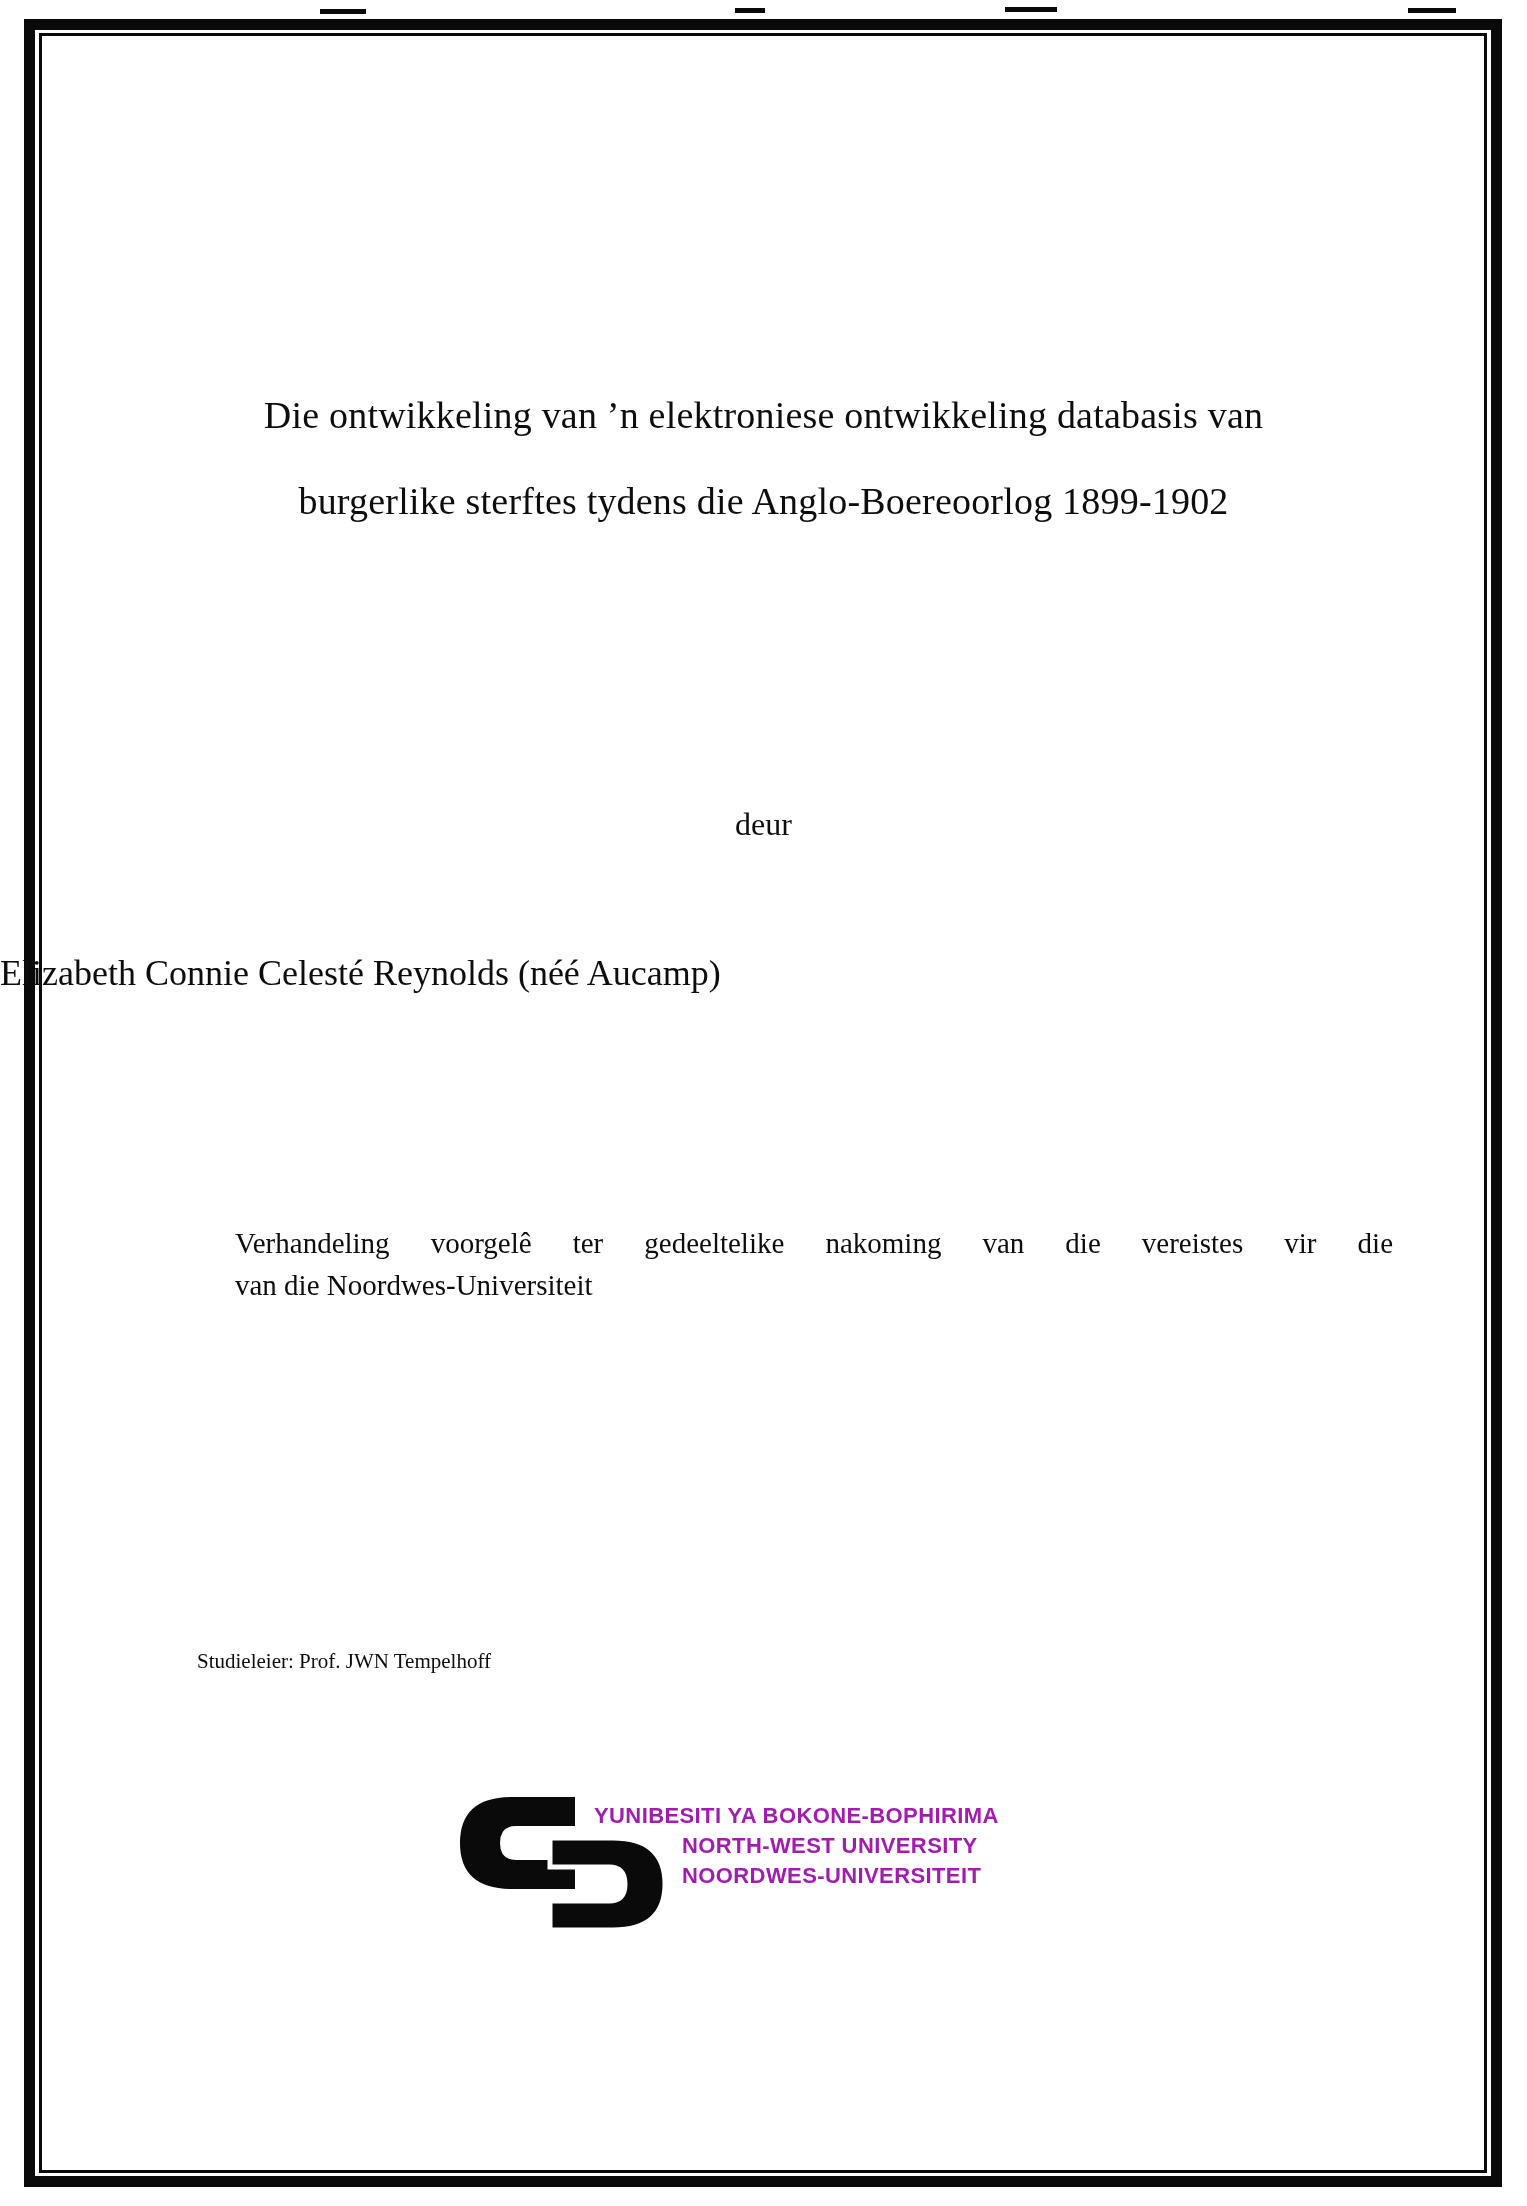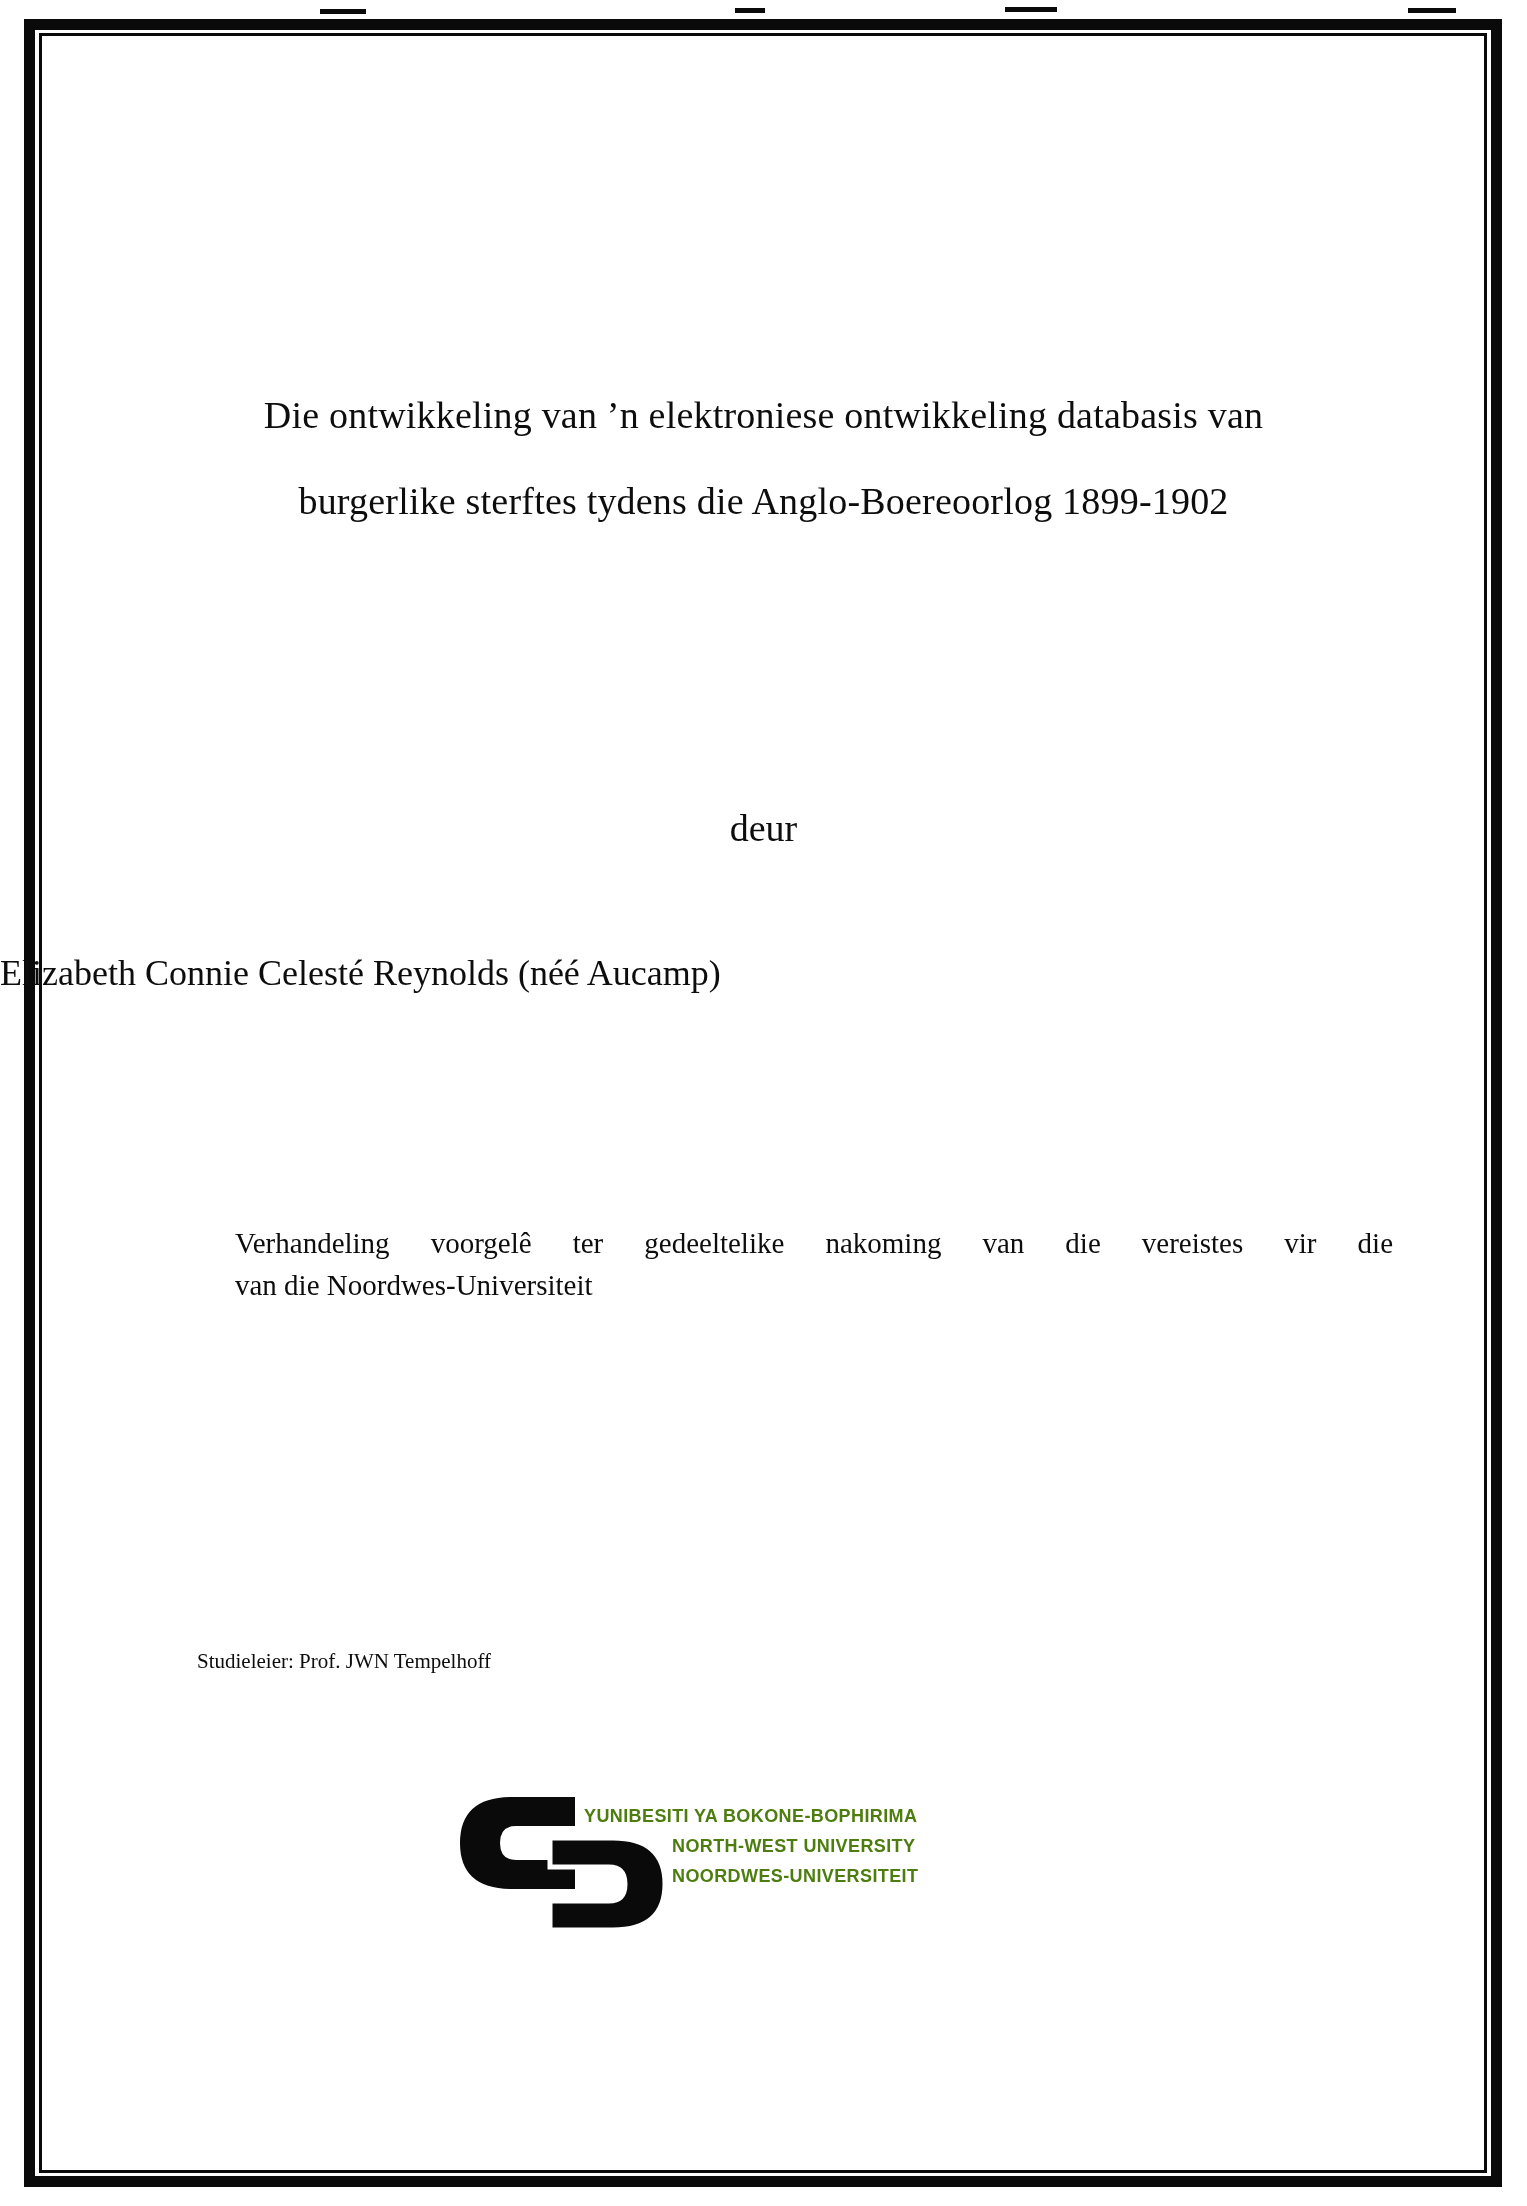--- a/index.html
+++ b/index.html
@@ -36,21 +36,21 @@
     left: 120px; right: 120px; top: 372px;
     text-align: center;
     font-size: 38px;
     line-height: 86px;
     letter-spacing: 0.2px;
   }
   .byline {
     position: absolute;
     left: 0; right: 0; top: 806px;
     text-align: center;
-    font-size: 38px;
+    font-size: 32px;
   }
   .author {
     position: absolute;
     left: 0; right: 0; top: 952px;
     text-align: left;
     font-size: 36px;
   }
   .statement {
     position: absolute;
     left: 197px; top: 1222px;
@@ -75,27 +75,27 @@
     left: 460px; top: 1795px;
     width: 620px; height: 145px;
   }
   .logo-mark {
     position: absolute;
     left: 0; top: 2px;
     width: 208px; height: 135px;
   }
   .logo-text {
     position: absolute;
-    left: 124px; top: 6px;
+    left: 134px; top: 6px;
     font-family: "Liberation Sans", sans-serif;
-    font-size: 18px;
+    font-size: 22px;
     font-weight: 600;
     line-height: 30px;
     letter-spacing: 0.4px;
-    color: #4d7c0f;
+    color: #a21caf;
     white-space: nowrap;
   }
   .logo-text .indent { padding-left: 88px; }
 </style>
 </head>
 <body>
 
 <div class="page">
 
   <div class="scan-artifact a1"></div>

